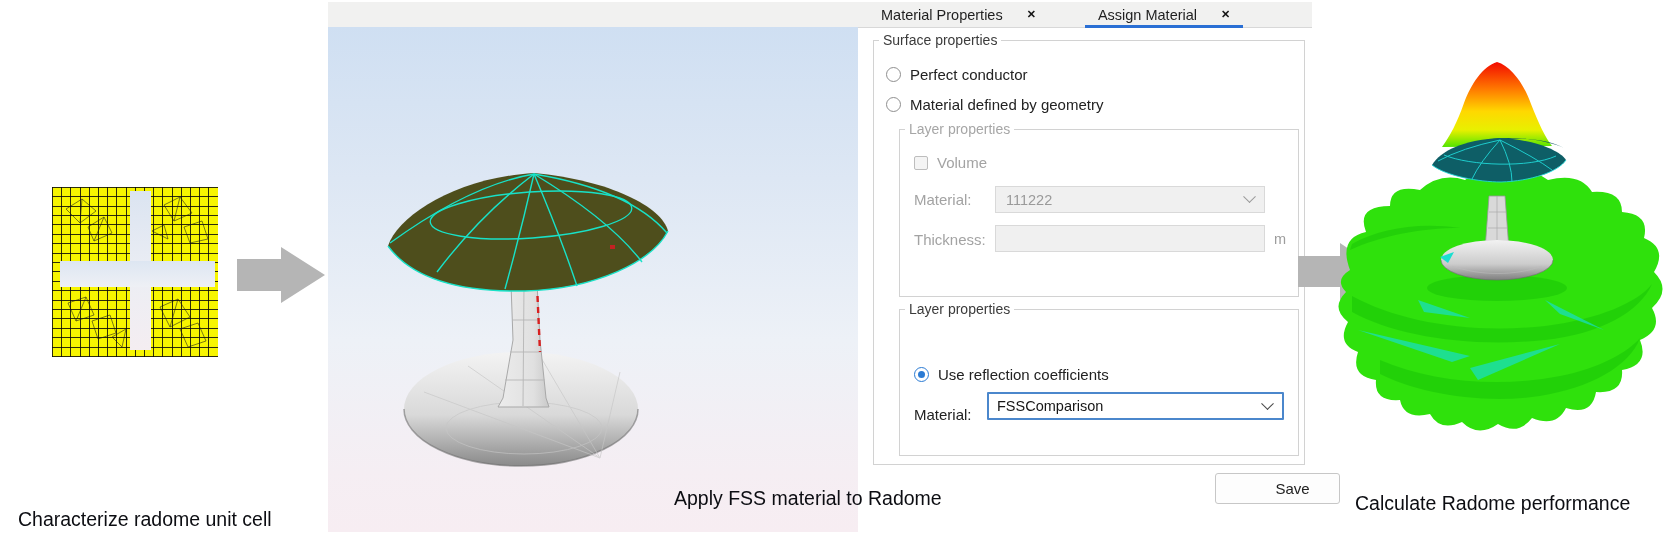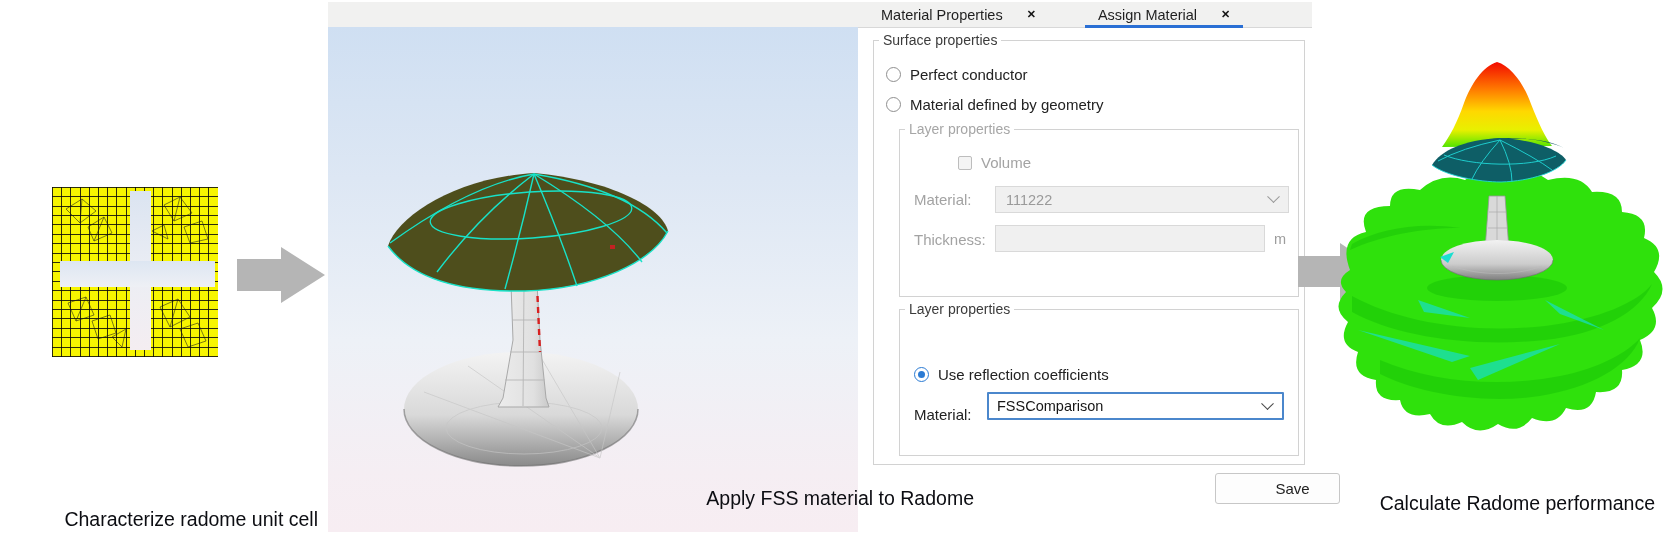--- a/index.html
+++ b/index.html
@@ -23,21 +23,21 @@
       repeating-linear-gradient(90deg,rgba(10,10,10,.85) 0 1px,transparent 1px 9.2px),
       repeating-linear-gradient(0deg,rgba(10,10,10,.85) 0 1px,transparent 1px 9.4px),
       #f7f500;}
   .crossV{left:78px;width:21px;top:4px;height:159px;background:linear-gradient(180deg,#dbe4f1 0%,#eceef4 55%,#f4edf1 100%);}
   .crossH{left:8px;width:155px;top:74px;height:26px;background:linear-gradient(180deg,#dde6f2 0%,#eef0f5 100%);}
 
   
   .arrow{fill:#b5b5b5;}
 
   
-  .caption{font-size:19.5px;color:#0c0d12;text-align:right;white-space:nowrap;}
+  .caption{font-size:19.5px;color:#0c0d12;text-align:left;white-space:nowrap;}
 
   
   .dlg{left:858px;top:27px;width:454px;height:521px;font-size:15px;}
   .group{position:absolute;border:1px solid #d2d2d2;background:transparent;}
   .group-label{position:absolute;top:-9px;left:5px;background:#ffffff;padding:0 4px;font-size:14px;color:#3b3b3b;line-height:16px;}
   .group-label.dis{color:#a6a6a6;}
   .row{position:absolute;display:flex;align-items:center;gap:9px;height:17px;}
   .rlabel{font-size:15px;color:#222;line-height:17px;white-space:nowrap;}
   .rlabel.dis{color:#a3a3a3;}
   .radio{width:15px;height:15px;border-radius:50%;border:1.5px solid #8f8f8f;background:#fff;box-sizing:border-box;flex:0 0 auto;position:relative;}
@@ -151,26 +151,26 @@
       <span class="rlabel">Perfect conductor</span>
     </div>
 
     <div class="row" style="left:12px;top:55px;">
       <span class="radio"></span>
       <span class="rlabel">Material defined by geometry</span>
     </div>
 
     <div class="group" style="left:25px;top:88px;width:398px;height:166px;">
       <span class="group-label dis">Layer properties</span>
-      <div class="row" style="left:14px;top:24px;margin-left:44px;">
+      <div class="row" style="left:14px;top:24px;">
         <span class="checkbox"></span>
         <span class="rlabel dis">Volume</span>
       </div>
       <span class="rlabel dis abs" style="left:14px;top:61px;">Material:</span>
-      <div class="field dis" style="left:95px;top:56px;width:294px;height:27px;">
+      <div class="field dis" style="left:95px;top:56px;width:270px;height:27px;">
         <span>111222</span>
         <span class="chev"></span>
       </div>
       <span class="rlabel dis abs" style="left:14px;top:101px;">Thickness:</span>
       <div class="field dis" style="left:95px;top:95px;width:270px;height:27px;">
         <span></span>
       </div>
       <span class="unit" style="left:374px;top:101px;">m</span>
     </div>
 

